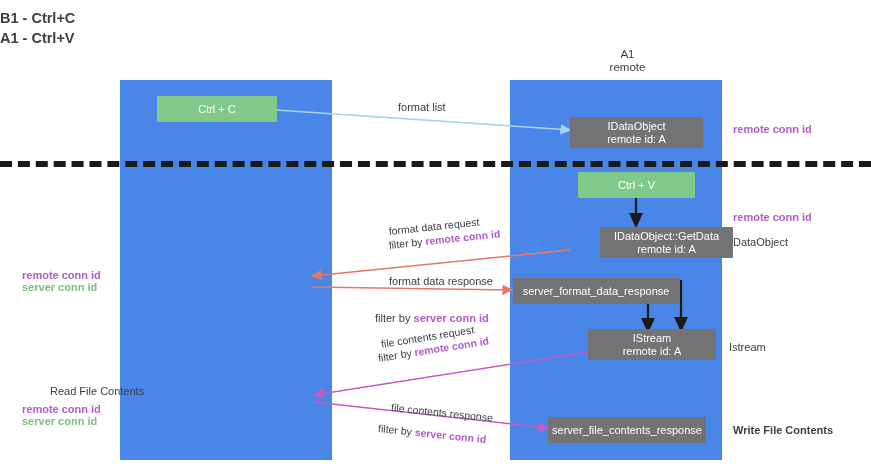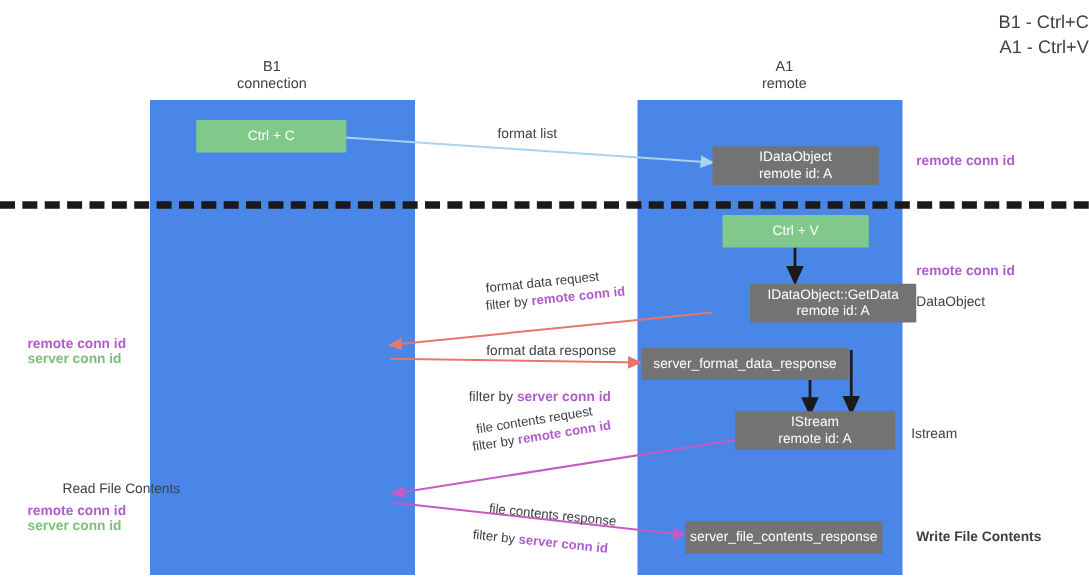--- a/index.html
+++ b/index.html
@@ -25,25 +25,26 @@
     line-height:13px;
     color:#3c4043;
     white-space:pre-line;
   }
 
   
   .title{
     position:absolute;
     width:871px;
     left:0;top:8px;
-    text-align:right;
+    text-align:left;
     font-size:14.5px;
     line-height:20px;
     color:#3c4043;
     white-space:pre-line;
+    font-weight:bold;
   }
 
   
   .node{
     position:absolute;
     box-sizing:border-box;
     display:flex;
     flex-direction:column;
     align-items:center;
     justify-content:center;
@@ -90,22 +91,20 @@
   svg.overlay{position:absolute;left:0;top:0;width:871px;height:467px;pointer-events:none;}
 </style>
 </head>
 <body>
 
 <div id="stage">
 
   <div class="title">B1 - Ctrl+C
 A1 - Ctrl+V</div>
 
-  <div class="lane-head" style="left:150px;top:48px;width:135px;">B1
-connection</div>
   <div class="lane-head" style="left:560px;top:48px;width:135px;">A1
 remote</div>
 
   <div class="lane" style="left:120px;top:80px;width:212px;height:380px;"></div>
   <div class="lane" style="left:510px;top:80px;width:212px;height:380px;"></div>
 
   <svg class="overlay" viewBox="0 0 871 467">
     <defs>
       <marker id="ah-blue" markerWidth="7" markerHeight="7" refX="6" refY="3.2" orient="auto">
         <path d="M0,0 L7,3.2 L0,6.4 z" fill="#a8d4ee"></path>

